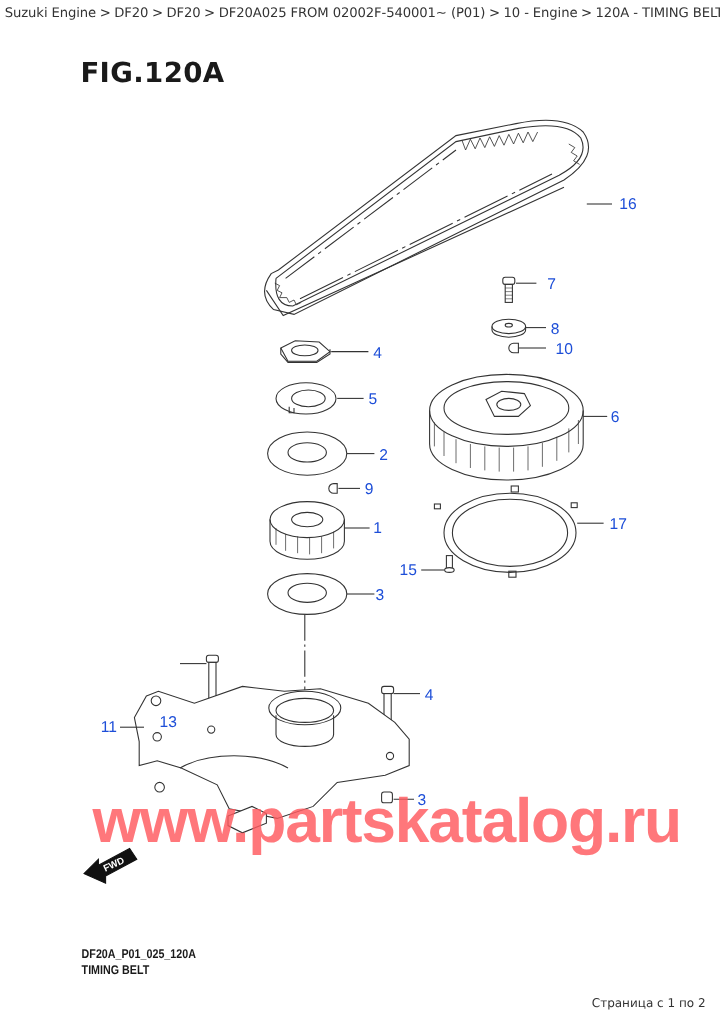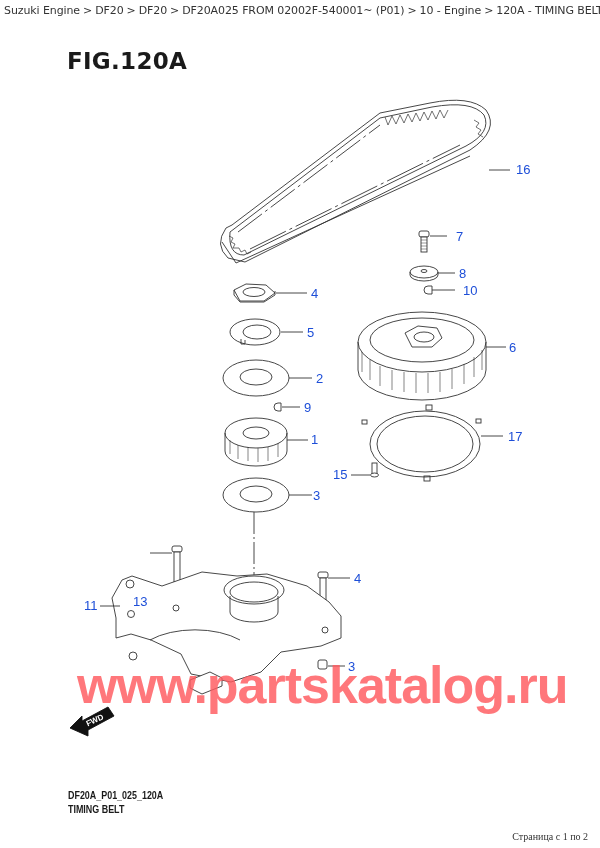--- a/index.html
+++ b/index.html
@@ -16,21 +16,21 @@
                font-family: Liberation Sans, sans-serif; line-height: 1; }
     .watermark { position: absolute; left: 77px; top: 655px; font-size: 52px; font-weight: bold;
                  color: #ff5a5f; opacity: 0.82; font-family: "Liberation Sans", sans-serif;
                  letter-spacing: -1px; white-space: nowrap; }
     .footer-code { position: absolute; left: 68px; top: 789px; font-size: 10.5px; font-weight: bold;
                    font-family: "Liberation Sans", sans-serif; color: #1a1a1a; transform: scaleX(0.85);
                    transform-origin: left; }
     .footer-name { position: absolute; left: 68px; top: 803px; font-size: 10.5px; font-weight: bold;
                    font-family: "Liberation Sans", sans-serif; color: #1a1a1a; transform: scaleX(0.85);
                    transform-origin: left; }
-    .pager { position: absolute; right: 12px; top: 831px; font-size: 10px; color: #333; font-family: Liberation Serif, serif; }
+    .pager { position: absolute; right: 12px; top: 831px; font-size: 10px; color: #333; }
   </style>
 </head>
 <body>
 
 <nav class="breadcrumb">
   <a href="#">Suzuki Engine</a><span class="sep">&gt;</span><a href="#">DF20</a><span class="sep">&gt;</span><a href="#">DF20</a><span class="sep">&gt;</span><a href="#">DF20A025 FROM 02002F-540001~ (P01)</a><span class="sep">&gt;</span><a href="#">10 - Engine</a><span class="sep">&gt;</span><span>120A - TIMING BELT</span>
 </nav>
 
 <div class="fig-title">FIG.120A</div>
 

